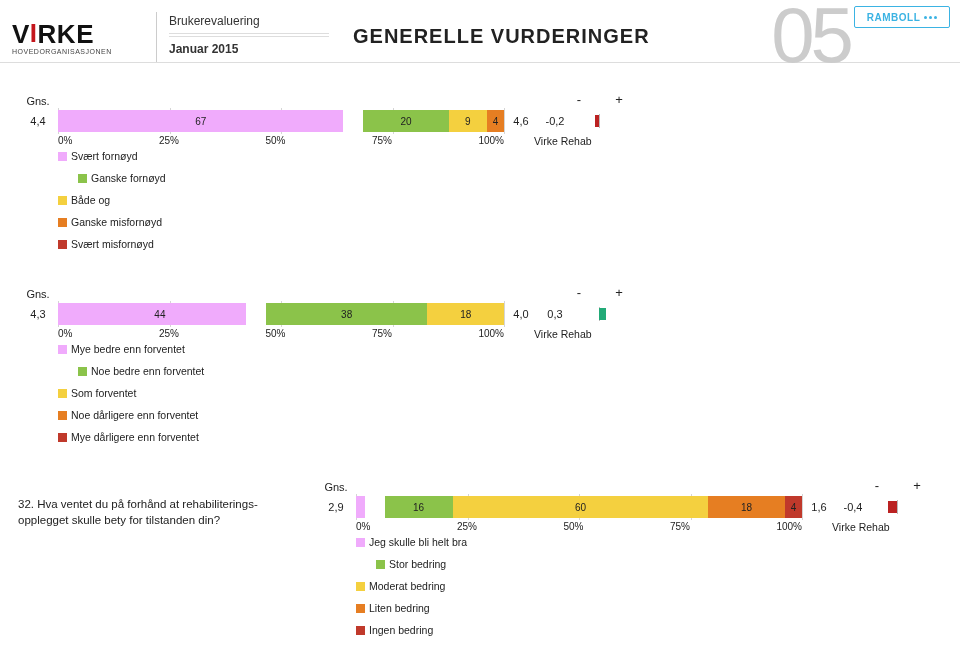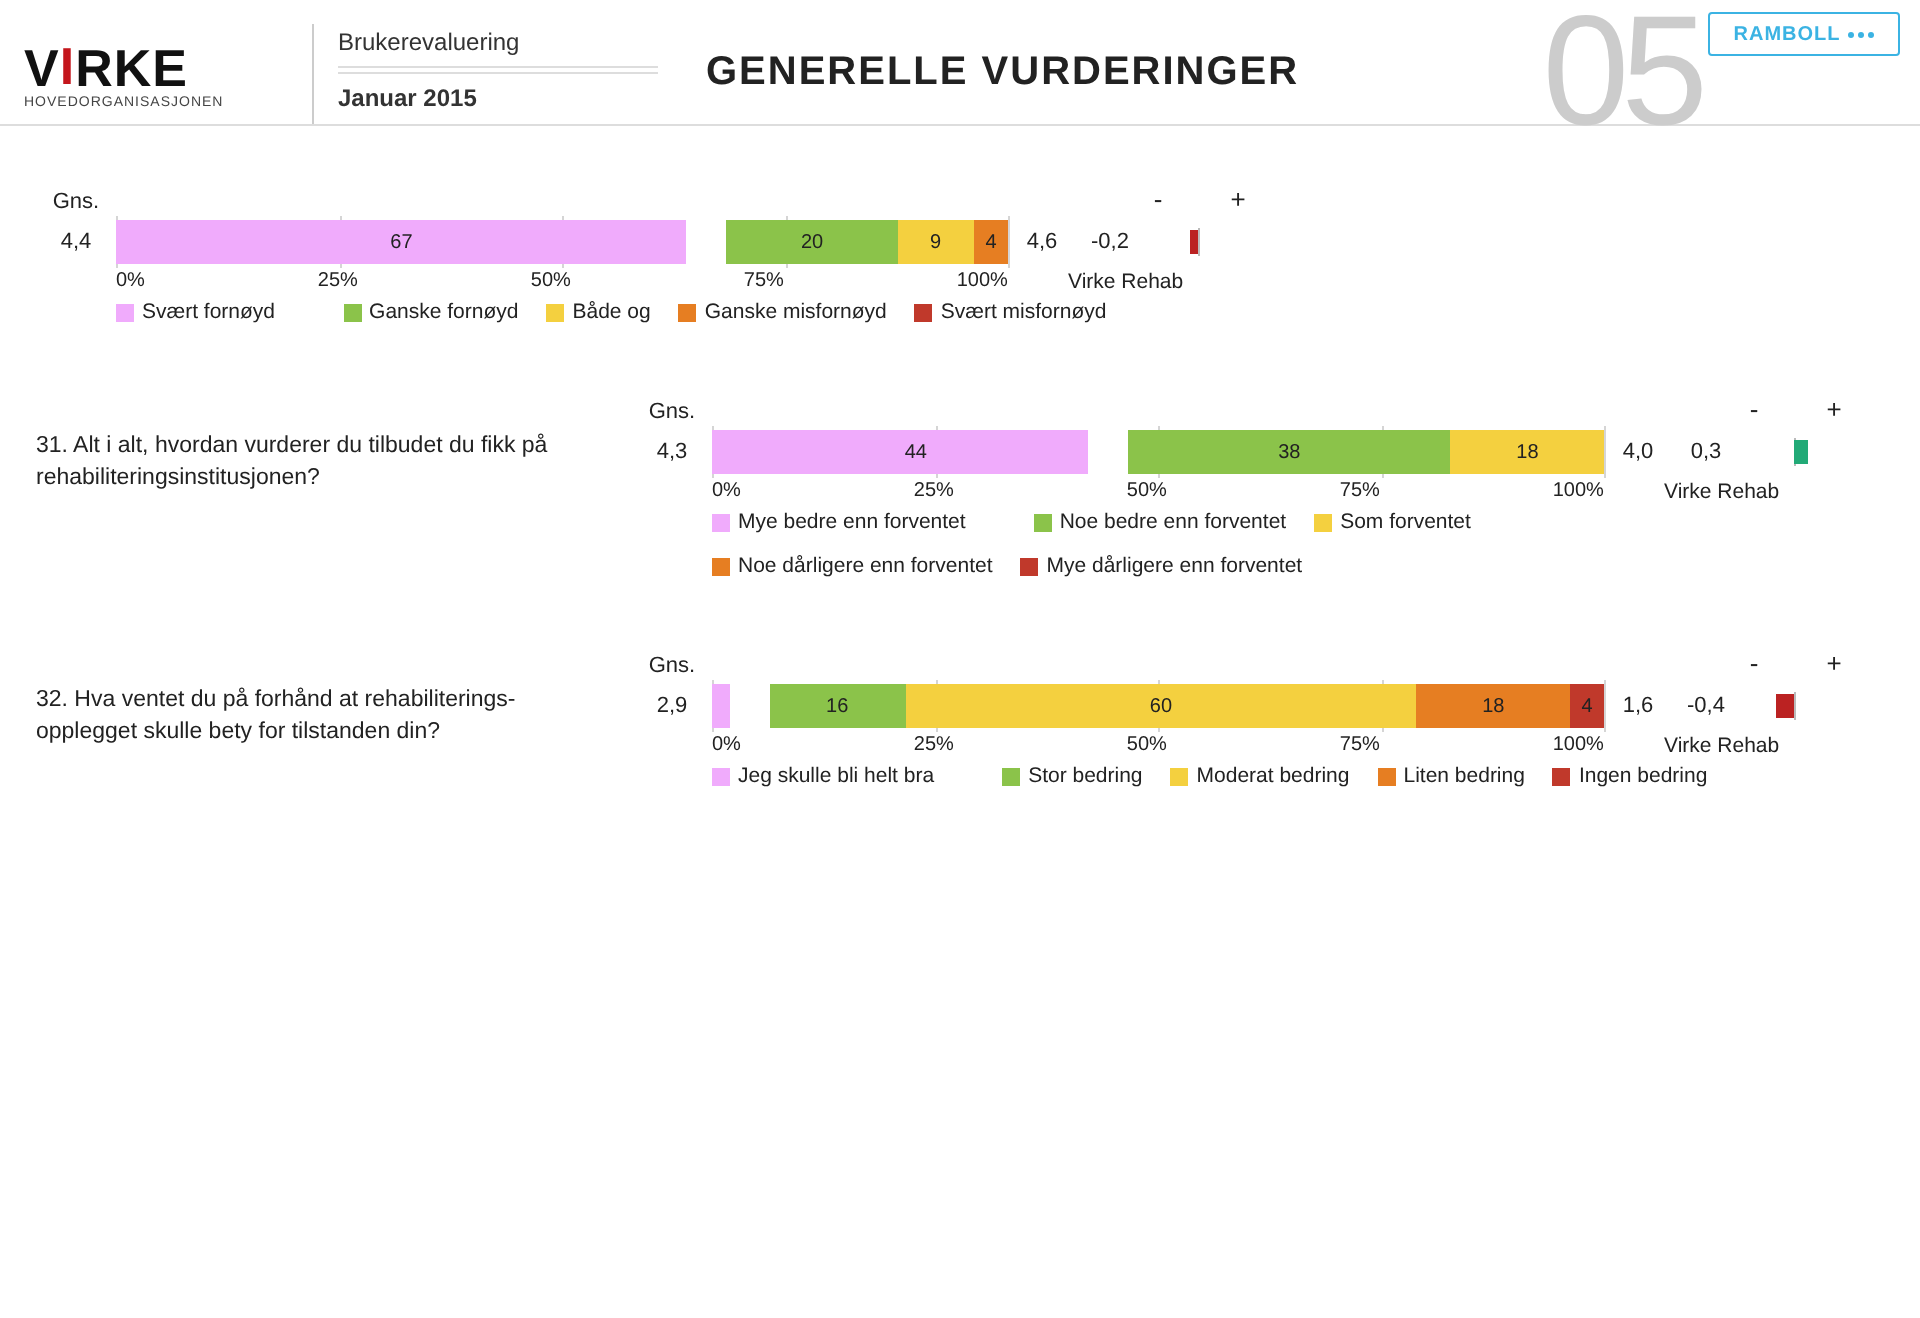--- a/index.html
+++ b/index.html
@@ -47,21 +47,21 @@
   .diffbar .center { position:absolute; left:50%; top:0; bottom:0; width:1px; background:#bbb; }
   .diffbar .fill { position:absolute; top:1px; bottom:1px; background:#b22; }
   .diffbar .fill.neg { right:50%; }
   .diffbar .fill.pos { left:50%; background:#2a7; }
 
   .axis-row { display:flex; font-size:10px; color:#222; margin-top:2px; }
   .axis-row .lead { width:40px; }
   .axis-ticks { width:446px; display:flex; justify-content:space-between; }
   .axis-row .vr { width:68px; padding-left:30px; font-size:10.5px; white-space:nowrap; }
 
-  .legend { display:flex; flex-wrap:wrap; gap:10px 14px; font-size:10.5px; color:#222; margin-top:3px; margin-left:40px; max-width:500px; }
+  .legend { display:flex; flex-wrap:wrap; gap:10px 14px; font-size:10.5px; color:#222; margin-top:3px; margin-left:40px; max-width:500px;flex-direction:column; }
   .legend .item { display:flex; align-items:center; gap:4px; }
   .sw { width:9px; height:9px; display:inline-block; }
 
   .c-darkgreen { background:#f0abfc; }
   .c-green { background:#8bc34a;margin-left:20px; }
   .c-yellow { background:#f4d03f; }
   .c-orange { background:#e67e22; }
   .c-red { background:#c0392b; }
 </style>
 </head>
@@ -154,21 +154,20 @@
             <span>Ganske misfornøyd</span>
           </div>
           <div class="item">
             <span class="sw c-red"></span>
             <span>Svært misfornøyd</span>
           </div>
         </div>
       </div>
     </div>
     <div class="block">
-      <div class="question">31. Alt i alt, hvordan vurderer du tilbudet du fikk på rehabiliteringsinstitusjonen?</div>
       <div class="chartwrap">
         <div class="gns-row">
           <div class="gns-head">Gns.</div>
           <div class="spacer-bar"></div>
           <div class="col-val"></div>
           <div class="col-diff"></div>
           <div class="minus">-</div>
           <div class="diffbar-space"></div>
           <div class="plus">+</div>
         </div>

